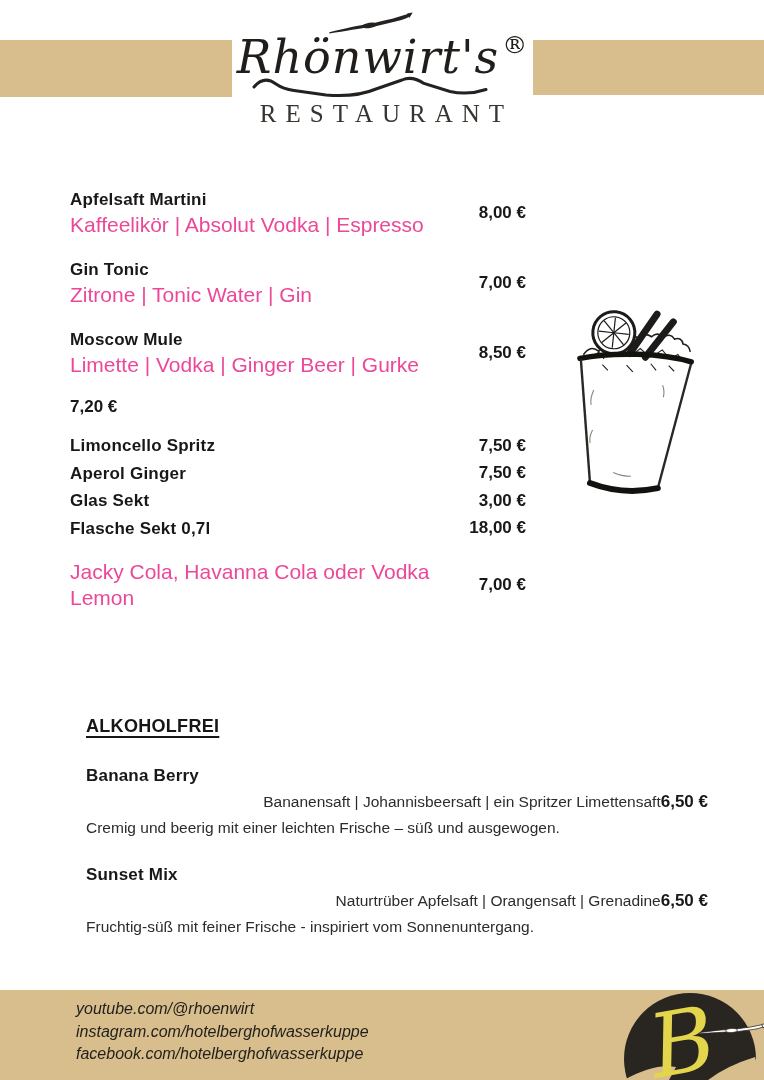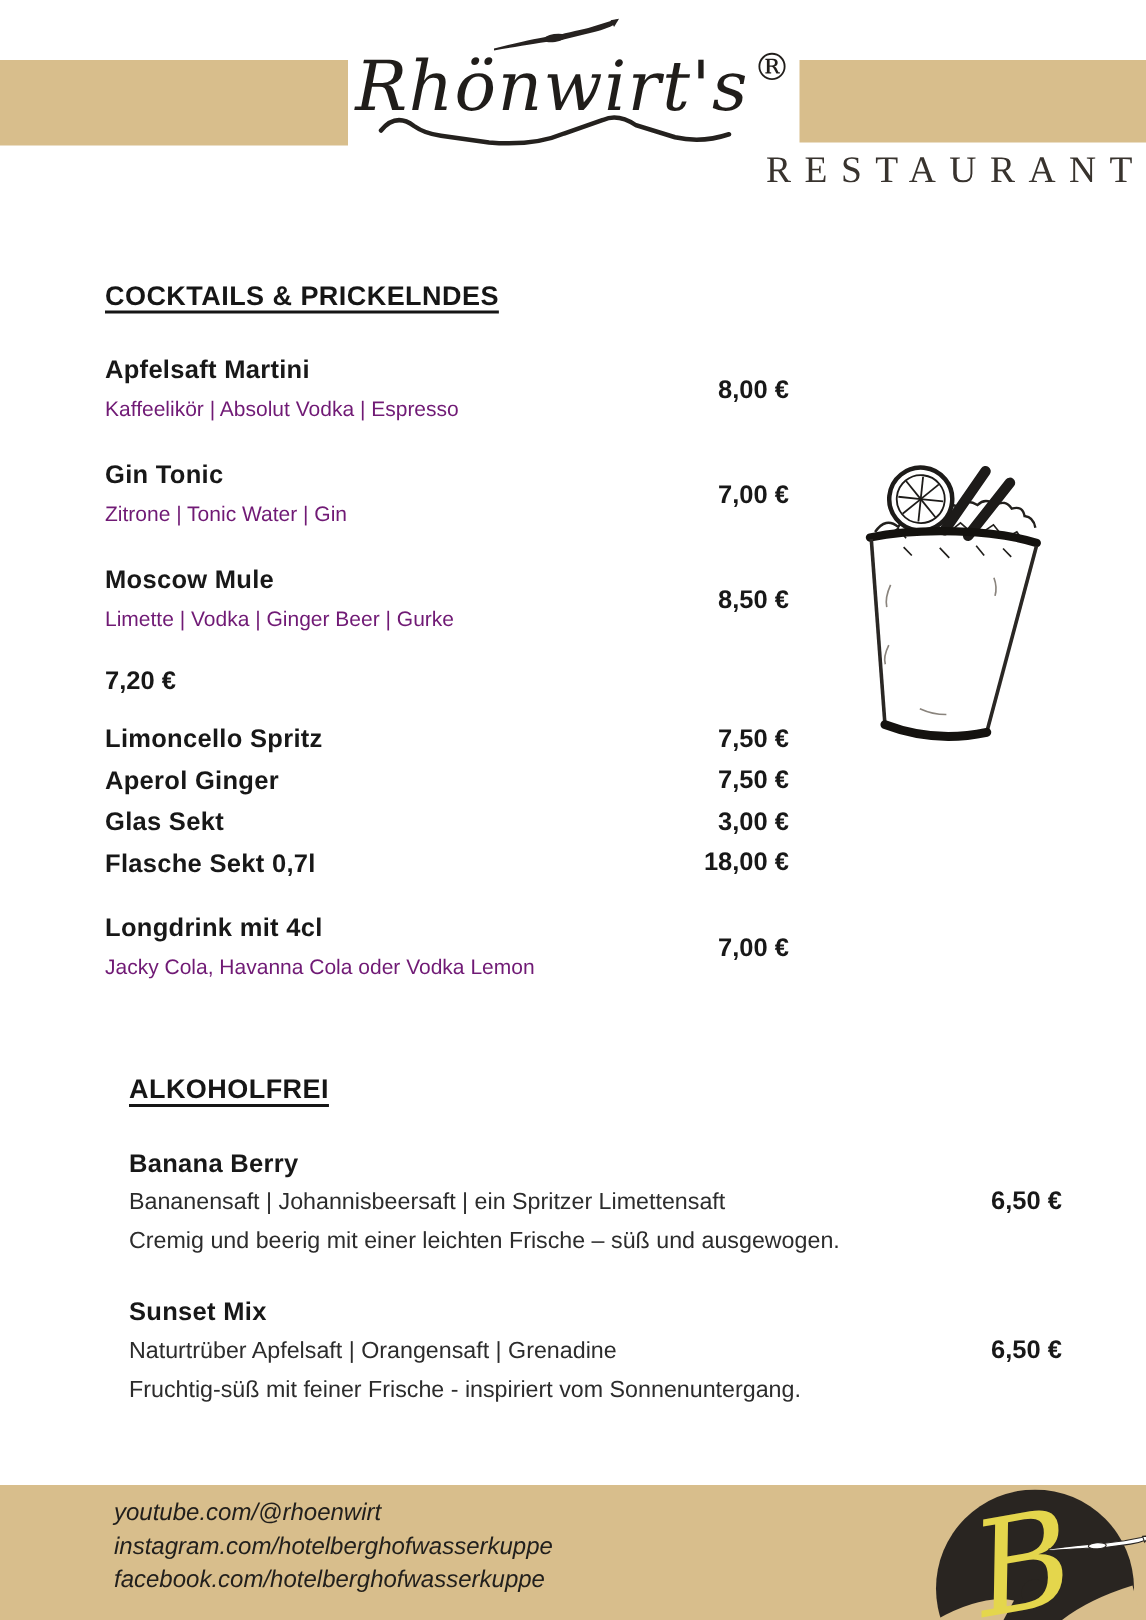--- a/index.html
+++ b/index.html
@@ -15,44 +15,44 @@
   .bar-right{left:533px;top:40px;width:231px;height:55px;}
   .glider-top{left:328px;top:7px;width:86px;height:36px;}
   .brand-name{
     left:0;top:30px;width:764px;text-align:center;white-space:nowrap;
     font-family:"DejaVu Serif","Liberation Serif",serif;
     font-style:italic;font-weight:400;font-size:46px;color:#201d1a;letter-spacing:1px;
   }
   .brand-name .reg{font-size:25px;font-style:normal;position:relative;top:-20px;margin-left:3px;letter-spacing:0;}
   .ridge{left:252px;top:72px;width:236px;height:26px;}
   .brand-sub{
-    left:0;top:100px;width:764px;text-align:right;
+    left:0;top:100px;width:764px;text-align:center;
     font-family:"Liberation Serif",serif;font-size:25px;letter-spacing:9px;
     color:#38332e;text-indent:9px;
   }
 
   
   .section{position:absolute;}
   .sec1{left:70px;top:187px;width:456px;}
   .sec2{left:70px;top:716px;width:622px;margin-left:16px;}
   .section-title{
     margin:0 0 26px 0;font-size:18px;font-weight:700;letter-spacing:.3px;color:#161616;
     text-decoration:underline;text-decoration-thickness:2px;text-underline-offset:4px;
   }
   .mi{display:flex;justify-content:space-between;align-items:center;margin-bottom:19px;}
   .mi-name{font-weight:700;font-size:17px;line-height:25px;letter-spacing:.2px;color:#181818;}
-  .mi-desc{font-size:14px;line-height:26px;color:#701a75;}
+  .mi-desc{font-size:21px;line-height:26px;color:#ec4899;}
   .mi-price{font-weight:700;font-size:17px;white-space:nowrap;color:#181818;}
   .tight{margin-top:-4px;}
   .tight .mi{margin-bottom:0;}
   .tight .mi-name{line-height:27.5px;}
   .longdrink{margin-top:17px;}
   .item2{margin-bottom:21px;}
   .item2 .mi-name{line-height:26px;}
-  .item2-row{display:flex;justify-content:space-between;align-items:baseline;}
+  .item2-row{display:flex;justify-content:flex-end;align-items:baseline;}
   .item2 .mi-desc,.item2 .note{font-size:15.5px;line-height:26px;color:#2c2c2c;}
 
   .glass{left:563px;top:302px;width:138px;height:195px;}
 
   
   .footer{position:absolute;left:0;top:990px;width:764px;height:90px;background:#d8be8c;}
   .social{position:absolute;left:76px;top:8px;font-style:italic;font-size:16px;line-height:22.5px;color:#211f1c;}
   .badge{position:absolute;left:612px;top:3px;width:152px;height:87px;}
 </style>
 </head>
@@ -74,21 +74,20 @@
 
   <div class="abs brand-name"><span>Rhönwirt's</span><span class="reg">®</span></div>
 
   <svg class="abs ridge" viewBox="0 0 236 26">
     <path d="M2 15 Q 12 3 24 12 Q 31 17 42 18.5 L 74 23 Q 104 25.5 124 17 L 150 8 Q 160 3.5 172 11.5 L 198 19.5 Q 216 23.5 234 17.5" fill="none" stroke="#24211e" stroke-width="3" stroke-linecap="round"></path>
   </svg>
 
   <div class="abs brand-sub">RESTAURANT</div>
 
   <section class="section sec1">
-    <h2 class="section-title">COCKTAILS &amp; PRICKELNDES</h2>
 
     <div class="mi">
       <div class="mi-text">
         <div class="mi-name">Apfelsaft Martini</div>
         <div class="mi-desc">Kaffeelikör | Absolut Vodka | Espresso</div>
       </div>
       <div class="mi-price">8,00 €</div>
     </div>
 
     <div class="mi">
@@ -125,21 +124,20 @@
         <div class="mi-price">3,00 €</div>
       </div>
       <div class="mi">
         <div class="mi-name">Flasche Sekt 0,7l</div>
         <div class="mi-price">18,00 €</div>
       </div>
     </div>
 
     <div class="mi longdrink">
       <div class="mi-text">
-        <div class="mi-name">Longdrink mit 4cl</div>
         <div class="mi-desc">Jacky Cola, Havanna Cola oder Vodka Lemon</div>
       </div>
       <div class="mi-price">7,00 €</div>
     </div>
   </section>
 
   <svg class="abs glass" viewBox="0 0 138 195">
     <g transform="rotate(6 69 97)">
       <path d="M14 63 C 45 53 95 49 124 55 L104 183 Q70 193 36 185 Z" fill="#ffffff"></path>
       <path d="M30 92 q-3 9 -1 15 M33 132 q-3 8 -1 13 M58 172 q9 3 18 2 M98 80 q3 6 2 12" stroke="#8a847d" stroke-width="1.1" fill="none"></path>

